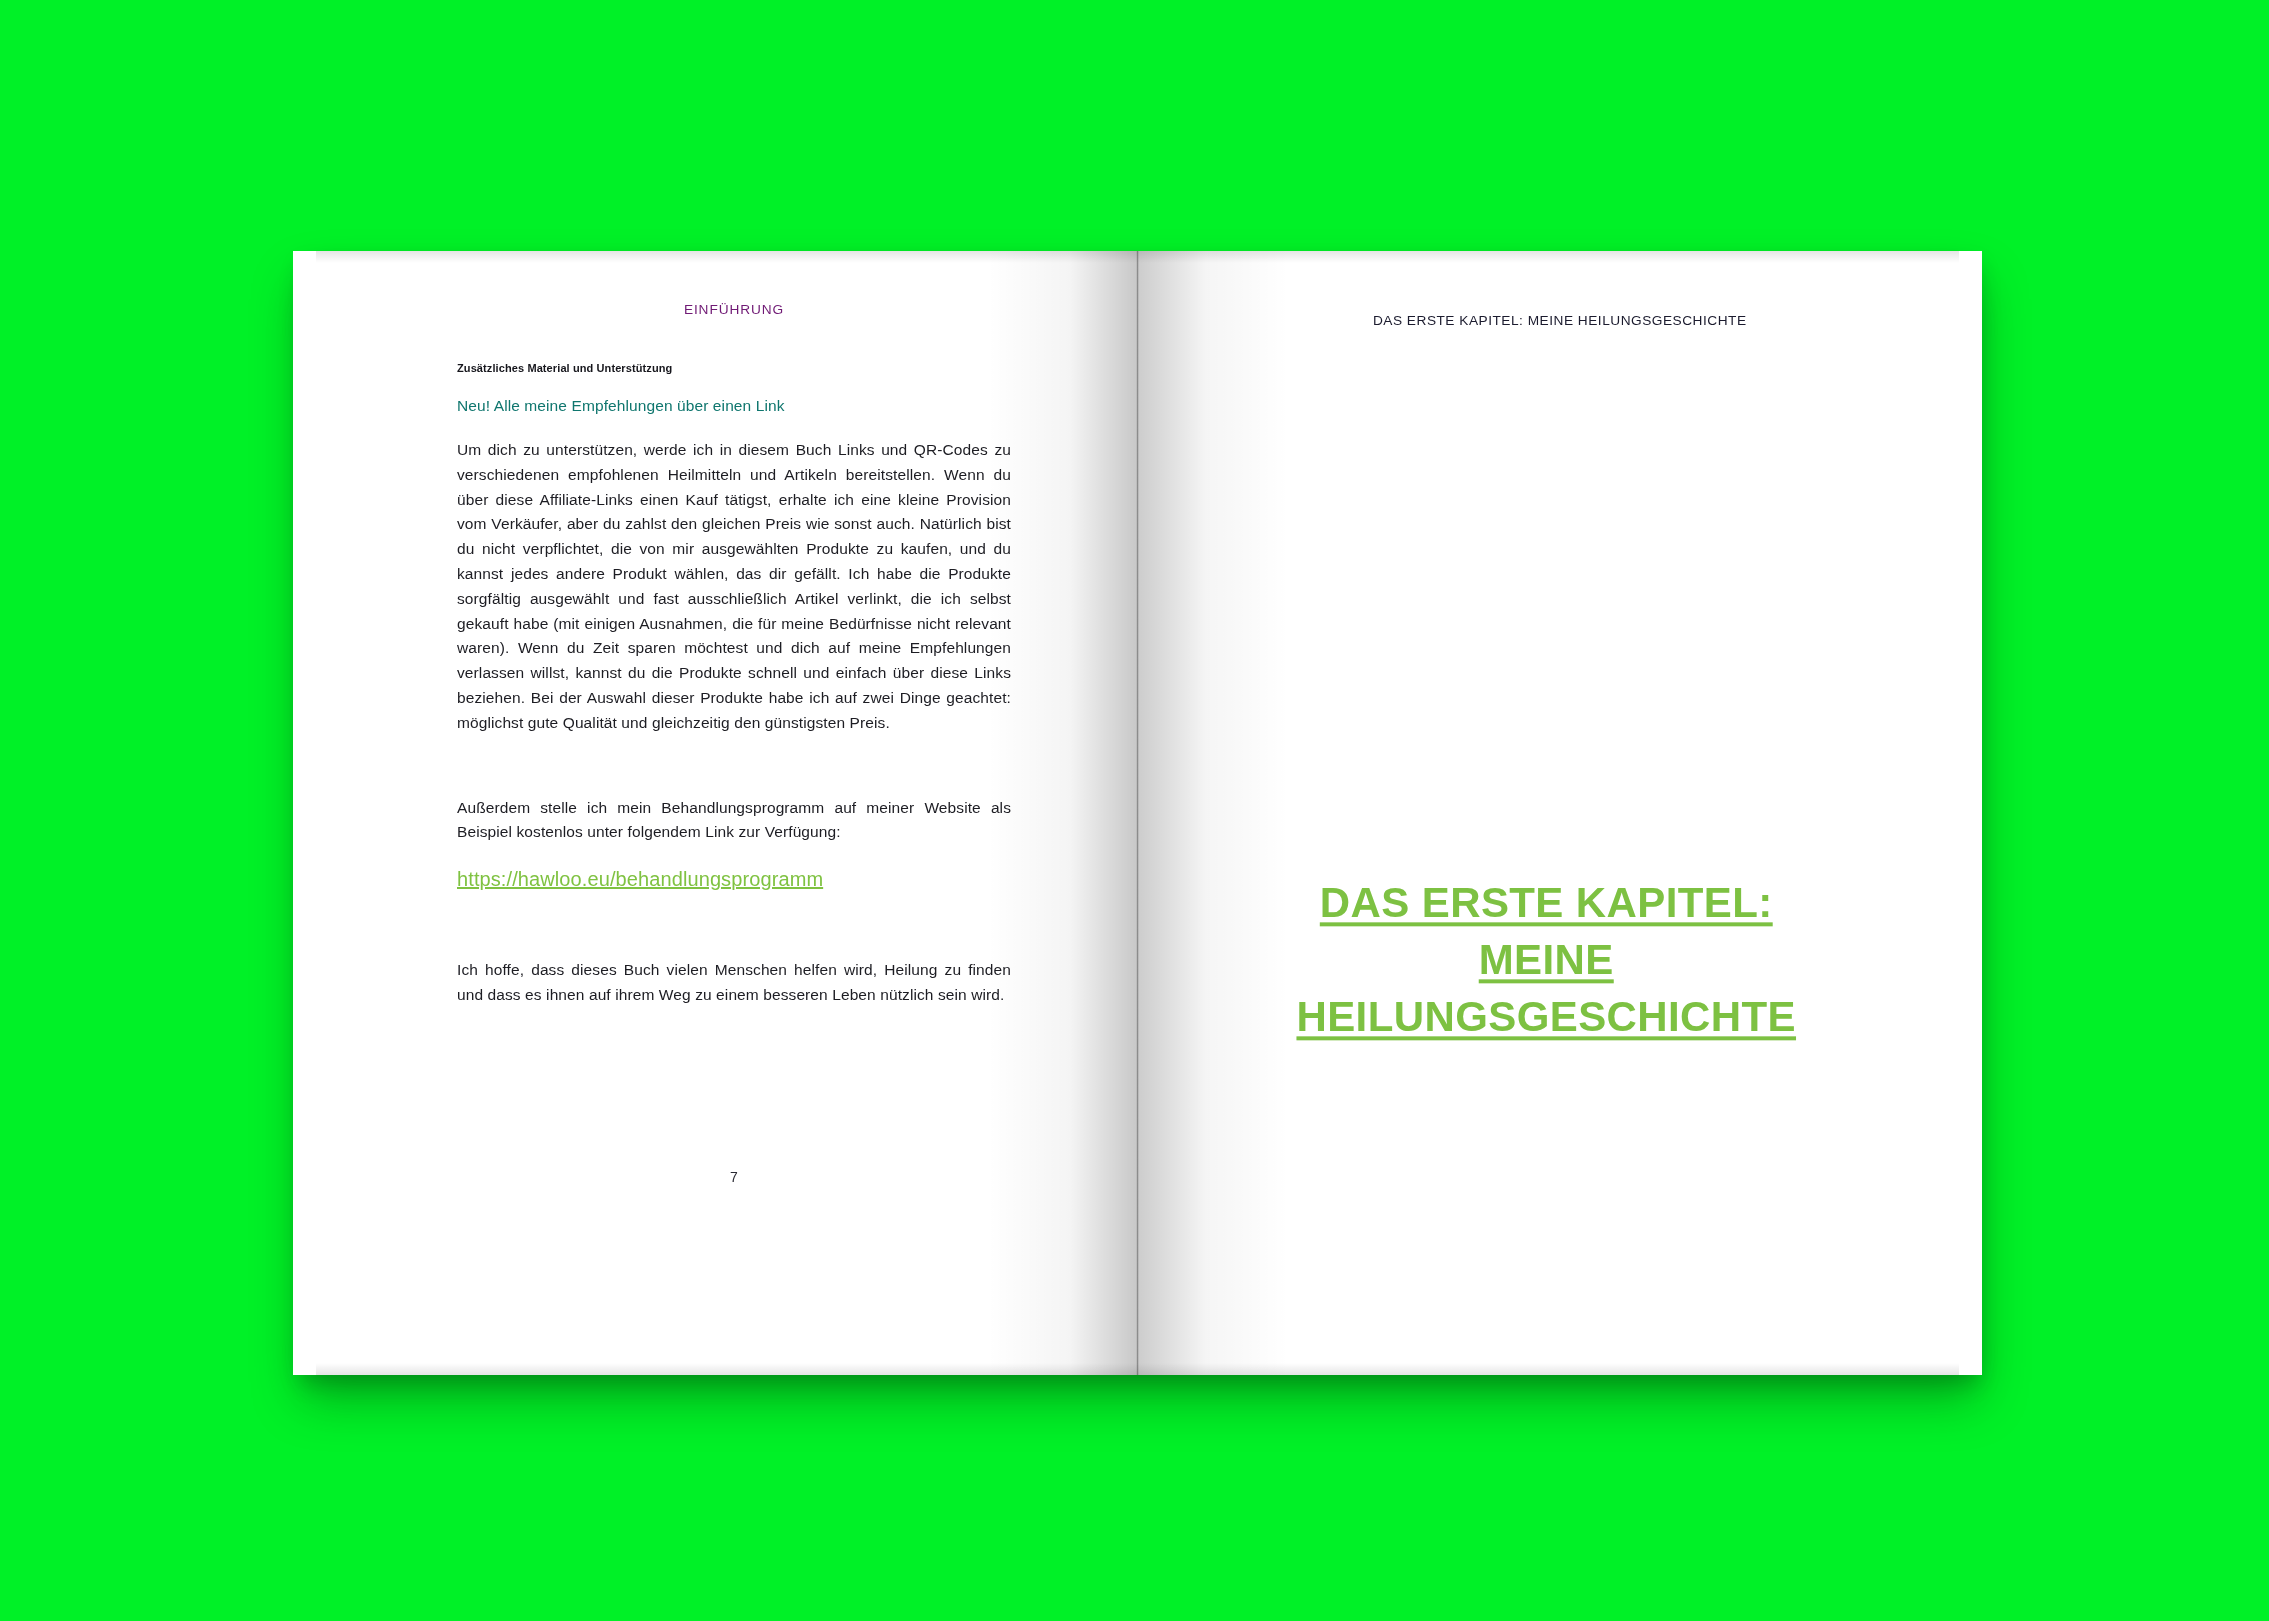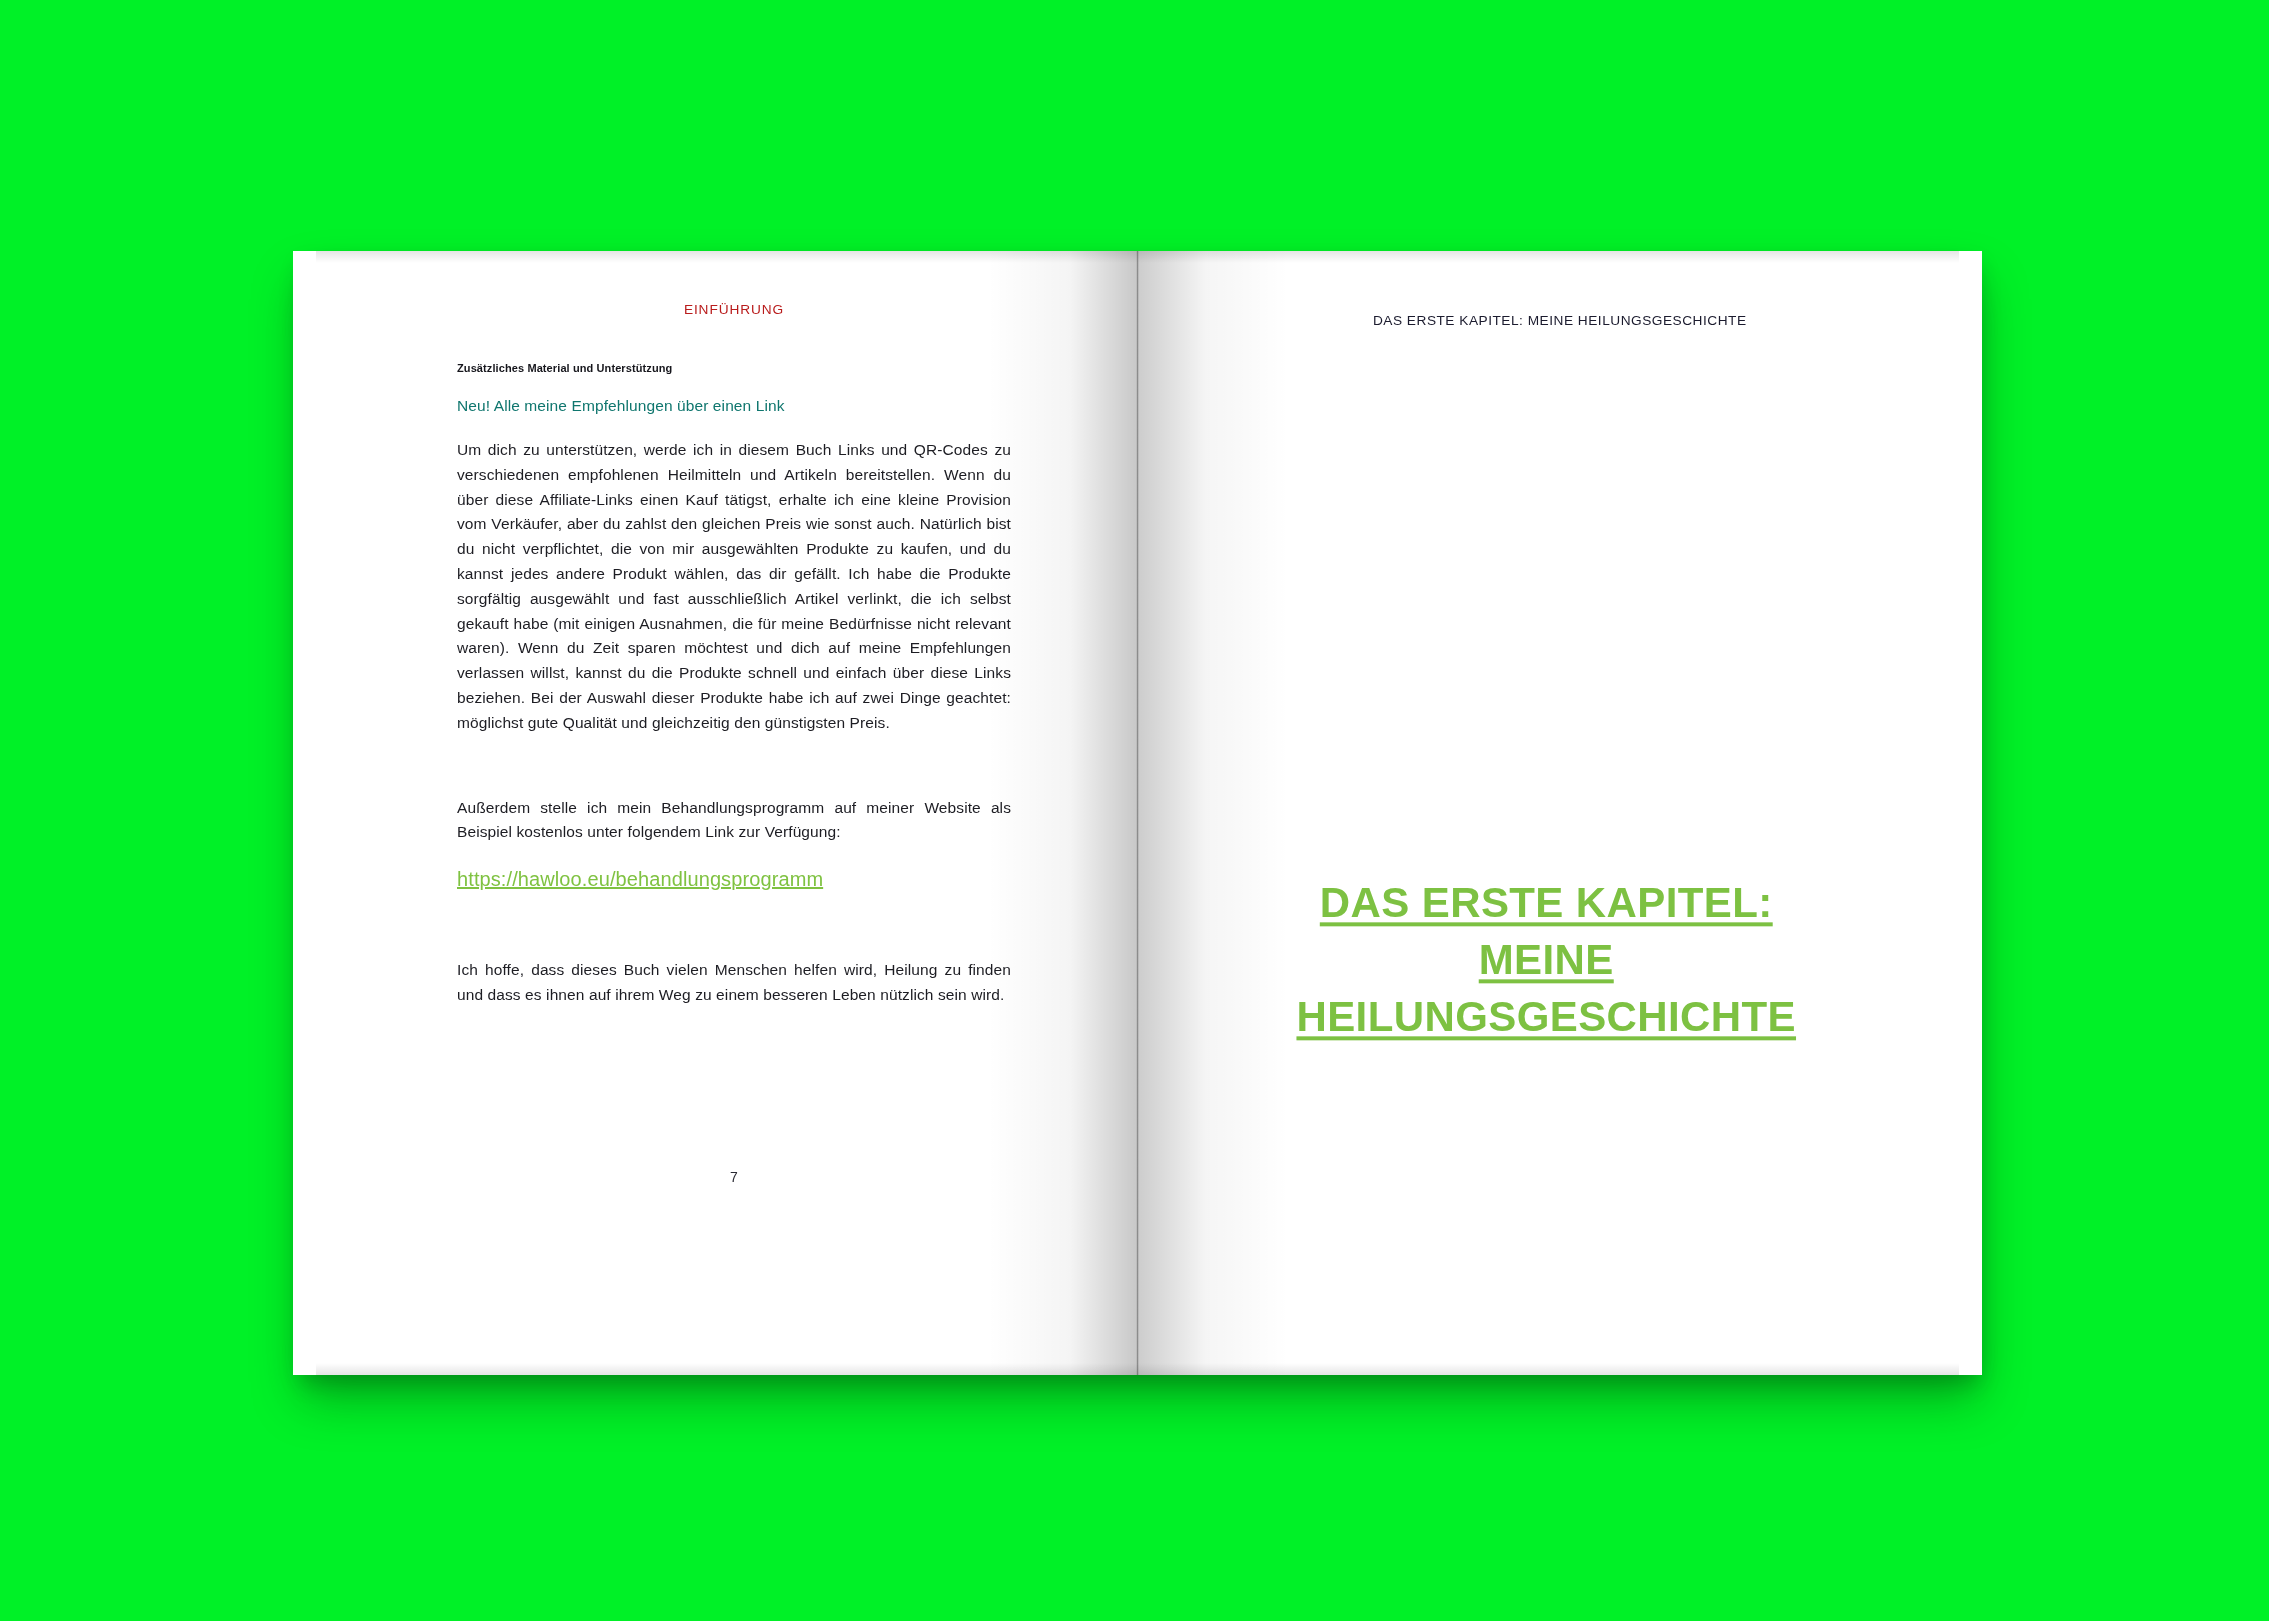--- a/index.html
+++ b/index.html
@@ -110,21 +110,21 @@
     height: 100%;
   }
   .running-head {
     position: absolute;
     top: 51px;
     left: 0;
     width: 554px;
     text-align: center;
     font-size: 13.7px;
     letter-spacing: 0.9px;
-    color: #b91c1c;
+    color: #701a75;
     font-weight: 400;
   }
   .body-col {
     position: absolute;
     top: 111px;
     left: 0;
     width: 554px;
   }
   .lead {
     font-size: 11px;

